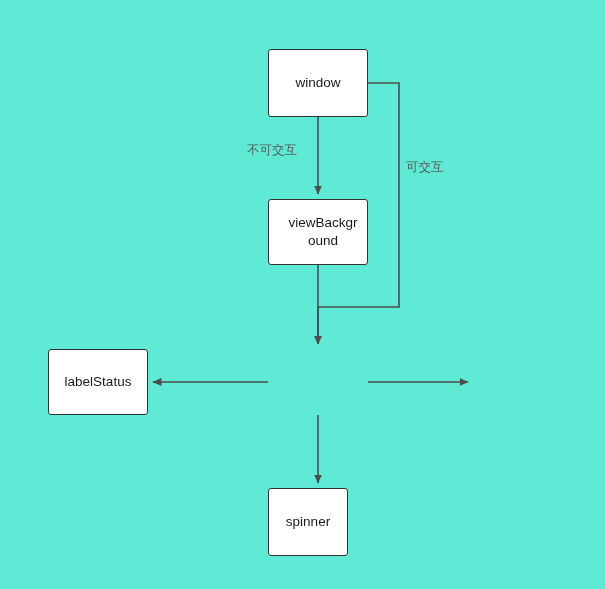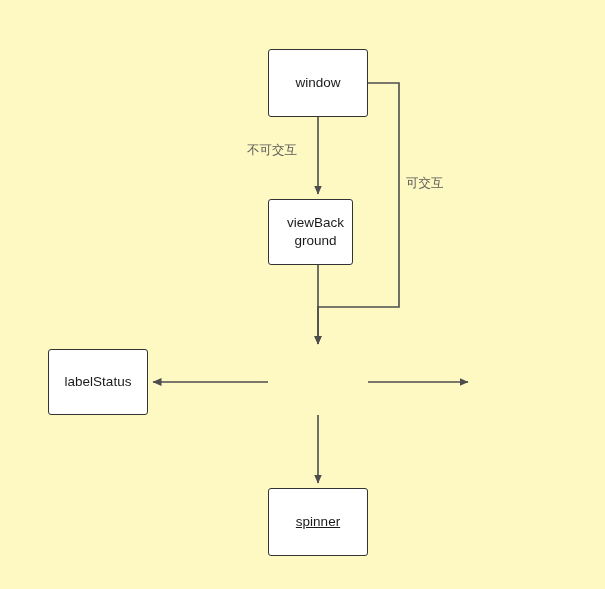--- a/index.html
+++ b/index.html
@@ -11,21 +11,21 @@
   body {
     width: 605px;
     height: 589px;
     overflow: hidden;
     font-family: "Liberation Sans", "DejaVu Sans", sans-serif;
   }
   #diagram-canvas {
     position: relative;
     width: 605px;
     height: 589px;
-    background: #fef9c3;
+    background: #5eead4;
   }
   #edge-layer {
     position: absolute;
     left: 0;
     top: 0;
     width: 605px;
     height: 589px;
   }
   .node {
     position: absolute;
@@ -73,31 +73,31 @@
 
     <path d="M368,382 L468,382" stroke="#4d4d4d" stroke-width="1.6" fill="none" marker-end="url(#arrow)"></path>
 
     <path d="M318,415 L318,483" stroke="#4d4d4d" stroke-width="1.6" fill="none" marker-end="url(#arrow)"></path>
   </svg>
 
   <div class="node" style="left:268px; top:49px; width:100px; height:68px;">
     <span>window</span>
   </div>
 
-  <div class="node" style="left:268px; top:199px; width:85px; height:66px;padding-left:16px;">
+  <div class="node" style="left:268px; top:199px; width:100px; height:66px;padding-left:16px;">
     <span>viewBackground</span>
   </div>
 
   <div class="node" style="left:48px; top:349px; width:100px; height:66px;">
     <span>labelStatus</span>
   </div>
 
 
 
-  <div class="node" style="left:268px; top:488px; width:100px; height:68px;text-decoration:underline;">
+  <div class="node" style="left:268px; top:488px; width:80px; height:68px;">
     <span>spinner</span>
   </div>
 
   <div class="edge-label" style="left:247px; top:144px;">不可交互</div>
 
-  <div class="edge-label" style="left:406px; top:177px;">可交互</div>
+  <div class="edge-label" style="left:406px; top:161px;">可交互</div>
 
 </div>
 
 </body></html>

